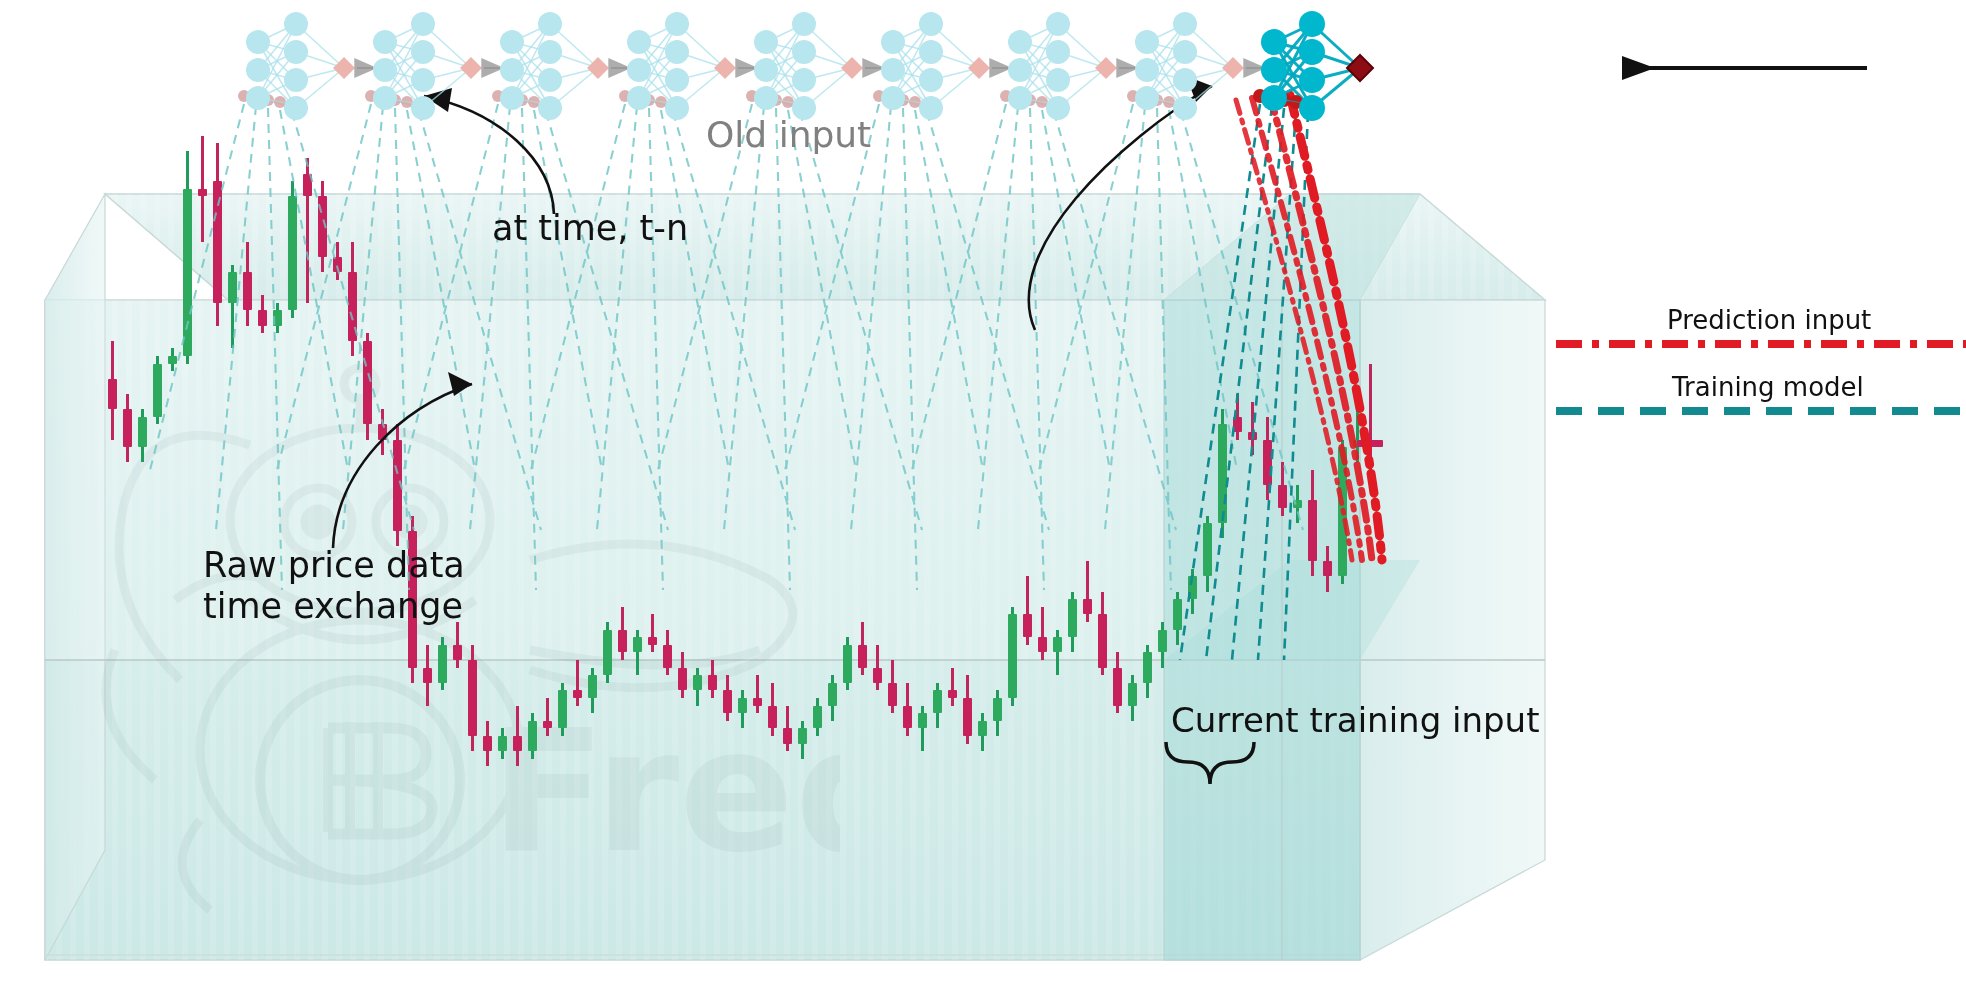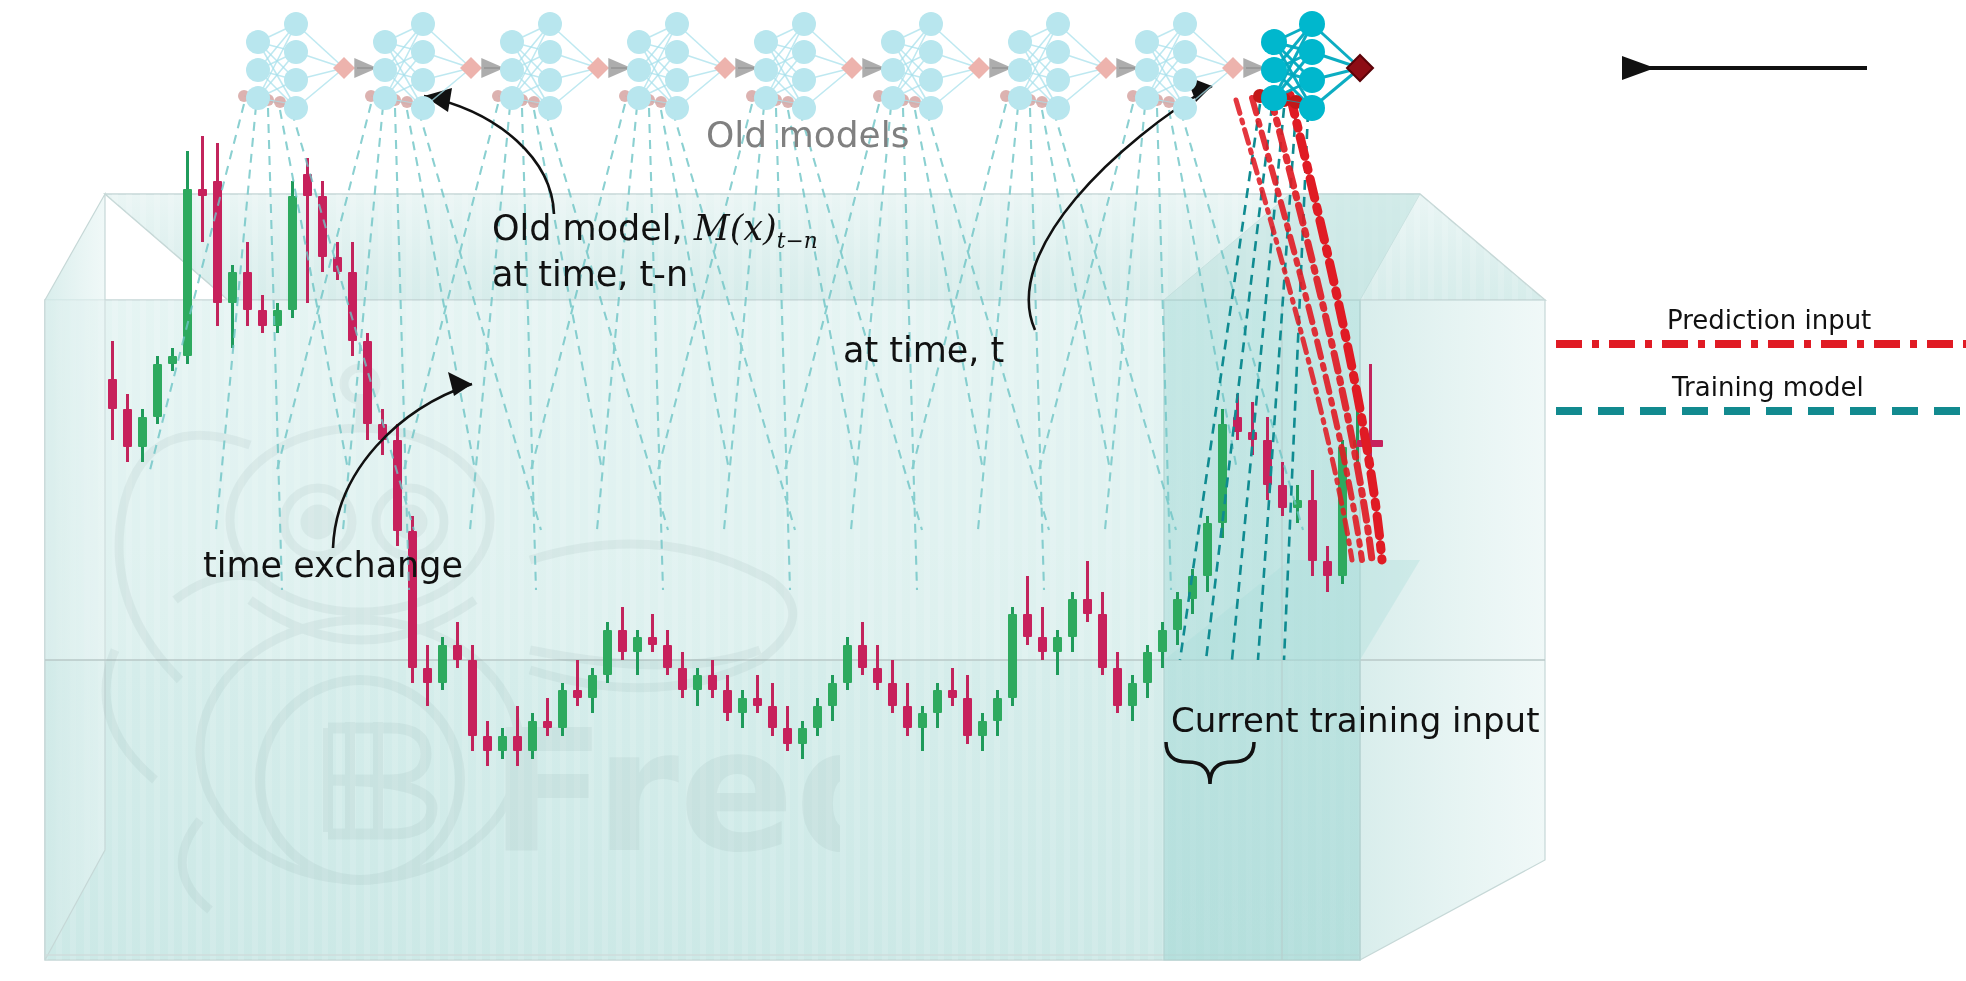--- a/index.html
+++ b/index.html
@@ -898,33 +898,32 @@
         <circle cx="1274" cy="70" r="13" fill="#00b7cd"></circle>
         <circle cx="1274" cy="98" r="13" fill="#00b7cd"></circle>
         <circle cx="1312" cy="24" r="13" fill="#00b7cd"></circle>
         <circle cx="1312" cy="52" r="13" fill="#00b7cd"></circle>
         <circle cx="1312" cy="80" r="13" fill="#00b7cd"></circle>
         <circle cx="1312" cy="108" r="13" fill="#00b7cd"></circle>
         <polygon points="1360,55 1373,68 1360,81 1347,68" fill="#8e0d15" stroke="#5c0309" stroke-width="2"></polygon>
       </g>
     </svg>
 
-  <div class="label" id="old-models-label">Old models</div>
+  <div class="label" id="old-models-label">Old input</div>
 
 
   <div class="label" id="old-model-annot">
-    <div><span>Old model, </span><span class="mathit">M(x)</span><sub class="mathit" style="font-size:.62em">t−n</sub></div>
     <div>at time, t-n</div>
   </div>
 
   <div class="label" id="current-model-annot">
-    <div>at time, t</div>
   </div>
 
   <div class="label" id="raw-price-annot">
+    <div>Raw price data</div>
     <div>time exchange</div>
   </div>
 
   <div class="label legend-text" id="legend-pred-text">Prediction input</div>
   <div class="label legend-text" id="legend-train-text">Training model</div>
 
   <svg class="abs" style="left:1556px;top:330px;" width="410" height="110">
     <line id="sw-pred" x1="0" y1="14" x2="410" y2="14" stroke-width="8" stroke-dasharray="26 10 7 10" stroke-linecap="butt" stroke="#e01b24"></line>
     <line id="sw-train" x1="0" y1="81" x2="410" y2="81" stroke-width="8" stroke-dasharray="26 16" stroke-linecap="butt" stroke="#128a8f"></line>
   </svg>

